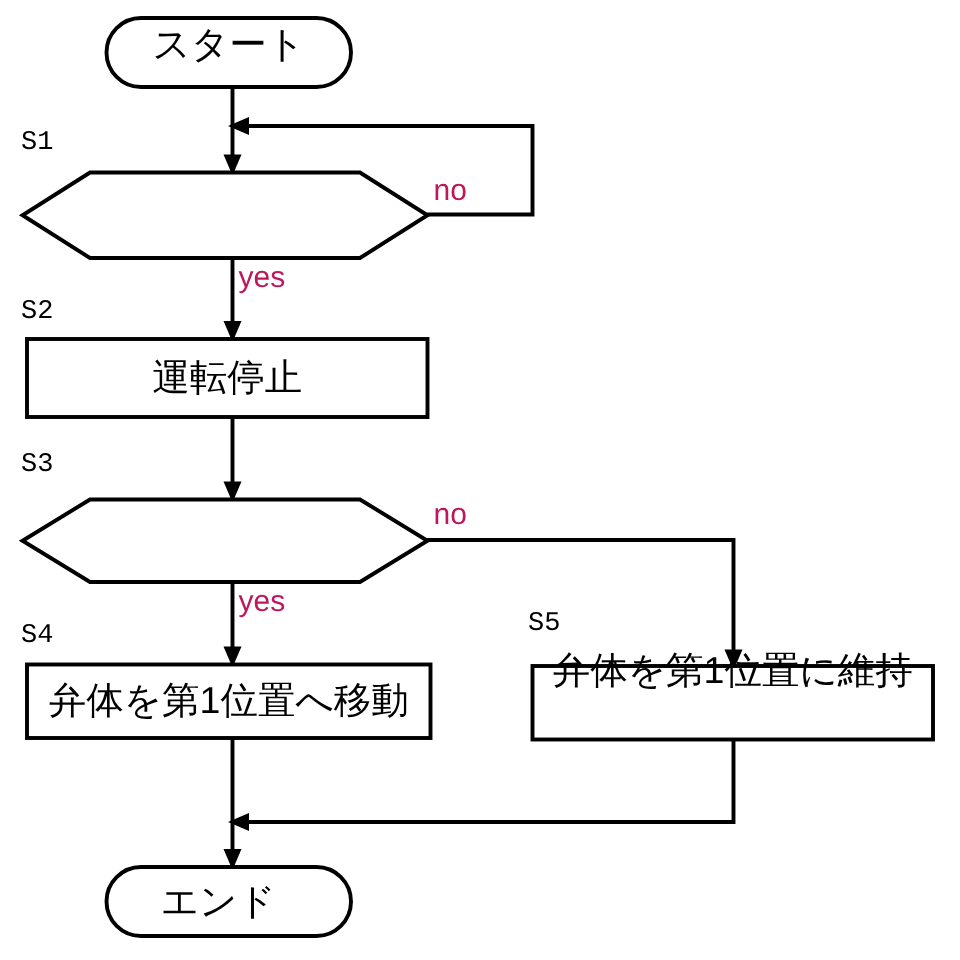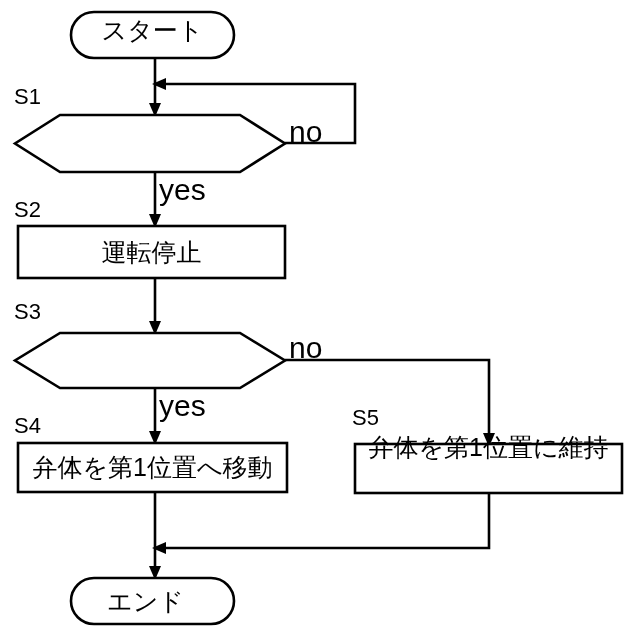--- a/index.html
+++ b/index.html
@@ -31,30 +31,30 @@
     font-family: "Liberation Sans", "DejaVu Sans", sans-serif;
     font-size: 25px;
     line-height: 1;
     white-space: nowrap;
     letter-spacing: 0px;
     pointer-events: none;
   }
   .step-label {
     position: absolute;
     color: #000000;
-    font-family: Liberation Sans, sans-serif;
-    font-size: 22px;
+    font-family: Liberation Mono, monospace;
+    font-size: 18px;
     line-height: 1;
     white-space: nowrap;
   }
   .edge-label {
     position: absolute;
-    color: #000000;
+    color: #be185d;
     font-family: "Liberation Sans", "DejaVu Sans", sans-serif;
-    font-size: 30px;
+    font-size: 20px;
     line-height: 1;
     white-space: nowrap;
   }
 </style>
 </head>
 <body>
 
 <div id="canvas">
 
   <svg id="flow-svg" viewBox="0 0 640 640" xmlns="http://www.w3.org/2000/svg">

